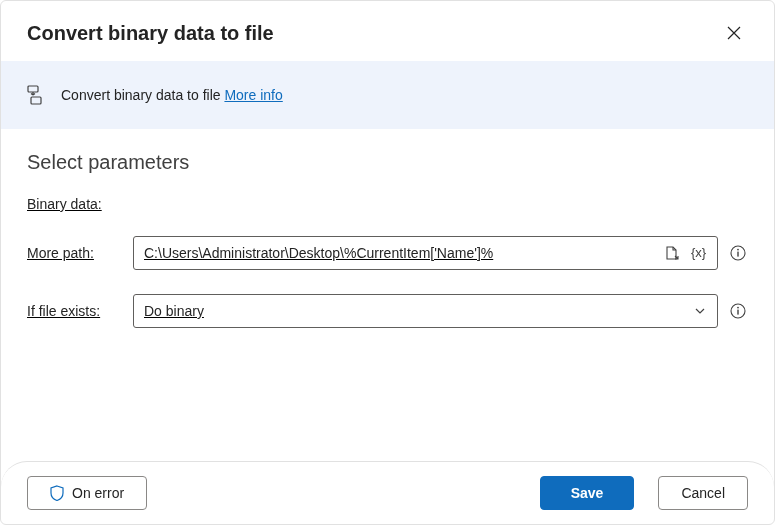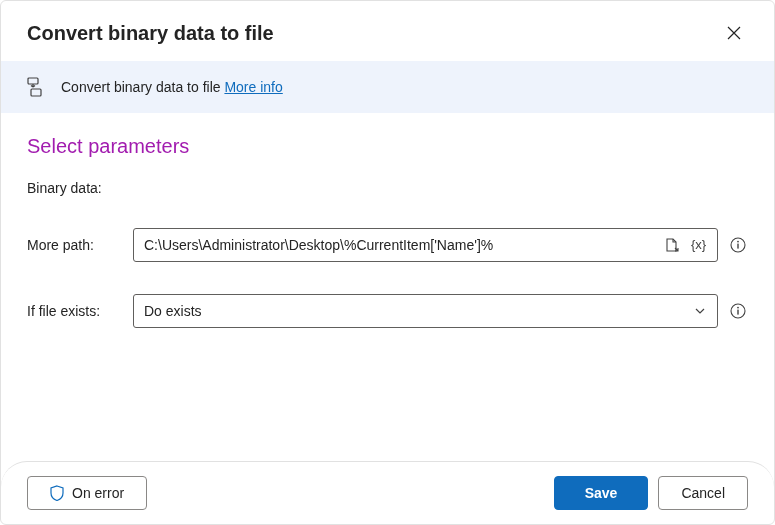--- a/index.html
+++ b/index.html
@@ -2,42 +2,42 @@
 <html><head>
   <meta charset="utf-8">
   <style>
     * { box-sizing: border-box; margin: 0; padding: 0; font-family: "Segoe UI", -apple-system, sans-serif; }
     body { width: 775px; height: 525px; background: #fff; border: 1px solid #e1e1e1; border-radius: 6px; display: flex; flex-direction: column; overflow: hidden; }
 
     .header { display: flex; justify-content: space-between; align-items: center; padding: 18px 26px 14px 26px; }
     .header h1 { font-size: 20px; font-weight: 600; color: #242424; }
     .close-btn { width: 28px; height: 28px; display: flex; align-items: center; justify-content: center; cursor: pointer; background: none; border: none; color: #242424; }
 
-    .info-bar { background: #eef3fc; padding: 16px 26px; display: flex; align-items: center; gap: 16px; font-size: 14px; color: #242424; }
+    .info-bar { background: #eef3fc; padding: 24px 26px; display: flex; align-items: center; gap: 16px; font-size: 14px; color: #242424; }
     .info-bar .more-link { color: #0f6cbd; text-decoration: underline; cursor: pointer; }
 
     .content { flex: 1; padding: 22px 26px 0 26px; }
-    .section-title { font-size: 20px; font-weight: 400; color: #a21caf; margin-bottom: 22px; }
+    .section-title { font-size: 20px; font-weight: 400; color: #404040; margin-bottom: 22px; }
 
-    .form-row { display: flex; align-items: center; margin-bottom: 32px; gap: 8px; }
+    .form-row { display: flex; align-items: center; margin-bottom: 24px; gap: 8px; text-decoration: underline; }
     .label { width: 98px; font-size: 14px; color: #242424; flex-shrink: 0; }
     .field-wrap { flex: 1; display: flex; align-items: center; gap: 10px; }
 
     .input-box { flex: 1; height: 34px; border: 1px solid #605e5c; border-radius: 3px; display: flex; align-items: center; padding: 0 6px 0 10px; font-size: 14px; color: #242424; background: #fff; }
     .input-box .value { flex: 1; white-space: nowrap; overflow: hidden; }
     .input-box .tail-icons { display: flex; align-items: center; gap: 6px; }
     .input-box .icon-btn { width: 22px; height: 22px; display: flex; align-items: center; justify-content: center; cursor: pointer; color: #424242; }
 
     .info-icon { width: 20px; height: 20px; display: flex; align-items: center; justify-content: center; color: #424242; cursor: pointer; flex-shrink: 0; }
 
     .footer { border-top: 1px solid #e1e1e1; padding: 14px 26px; display: flex; align-items: center; border-radius: 26px; }
     .footer .spacer { flex: 1; }
     .btn { height: 34px; border: 1px solid #8a8886; background: #fff; border-radius: 4px; padding: 0 22px; font-size: 14px; cursor: pointer; color: #242424; display: flex; align-items: center; gap: 8px; }
     .btn.primary { background: #0f6cbd; color: #fff; border-color: #0f6cbd; font-weight: 600; padding: 0 30px; }
-    .btn + .btn { margin-left: 10px; }
+    .btn + .btn { margin-left: 24px; }
     .onerror-btn { display: flex; align-items: center; gap: 8px; }
 
     svg { display: block; }
   </style>
 </head>
 <body>
 
 <div class="header">
   <h1>Convert binary data to file</h1>
   <button class="close-btn">
@@ -95,21 +95,21 @@
             <rect x="7.3" y="6.6" width="1.4" height="5" fill="currentColor"></rect>
           </svg>
       </span>
     </div>
   </div>
 
   <div class="form-row">
     <div class="label">If file exists:</div>
     <div class="field-wrap">
       <div class="input-box">
-        <span class="value">Do exists</span>
+        <span class="value">Do binary</span>
         <span class="tail-icons">
           <span class="icon-btn">
             <svg width="12" height="12" viewBox="0 0 12 12">
                 <path d="M2 4 L6 8 L10 4" stroke="currentColor" stroke-width="1.2" fill="none"></path>
               </svg>
           </span>
         </span>
       </div>
       <span class="info-icon">
         <svg width="16" height="16" viewBox="0 0 16 16">

